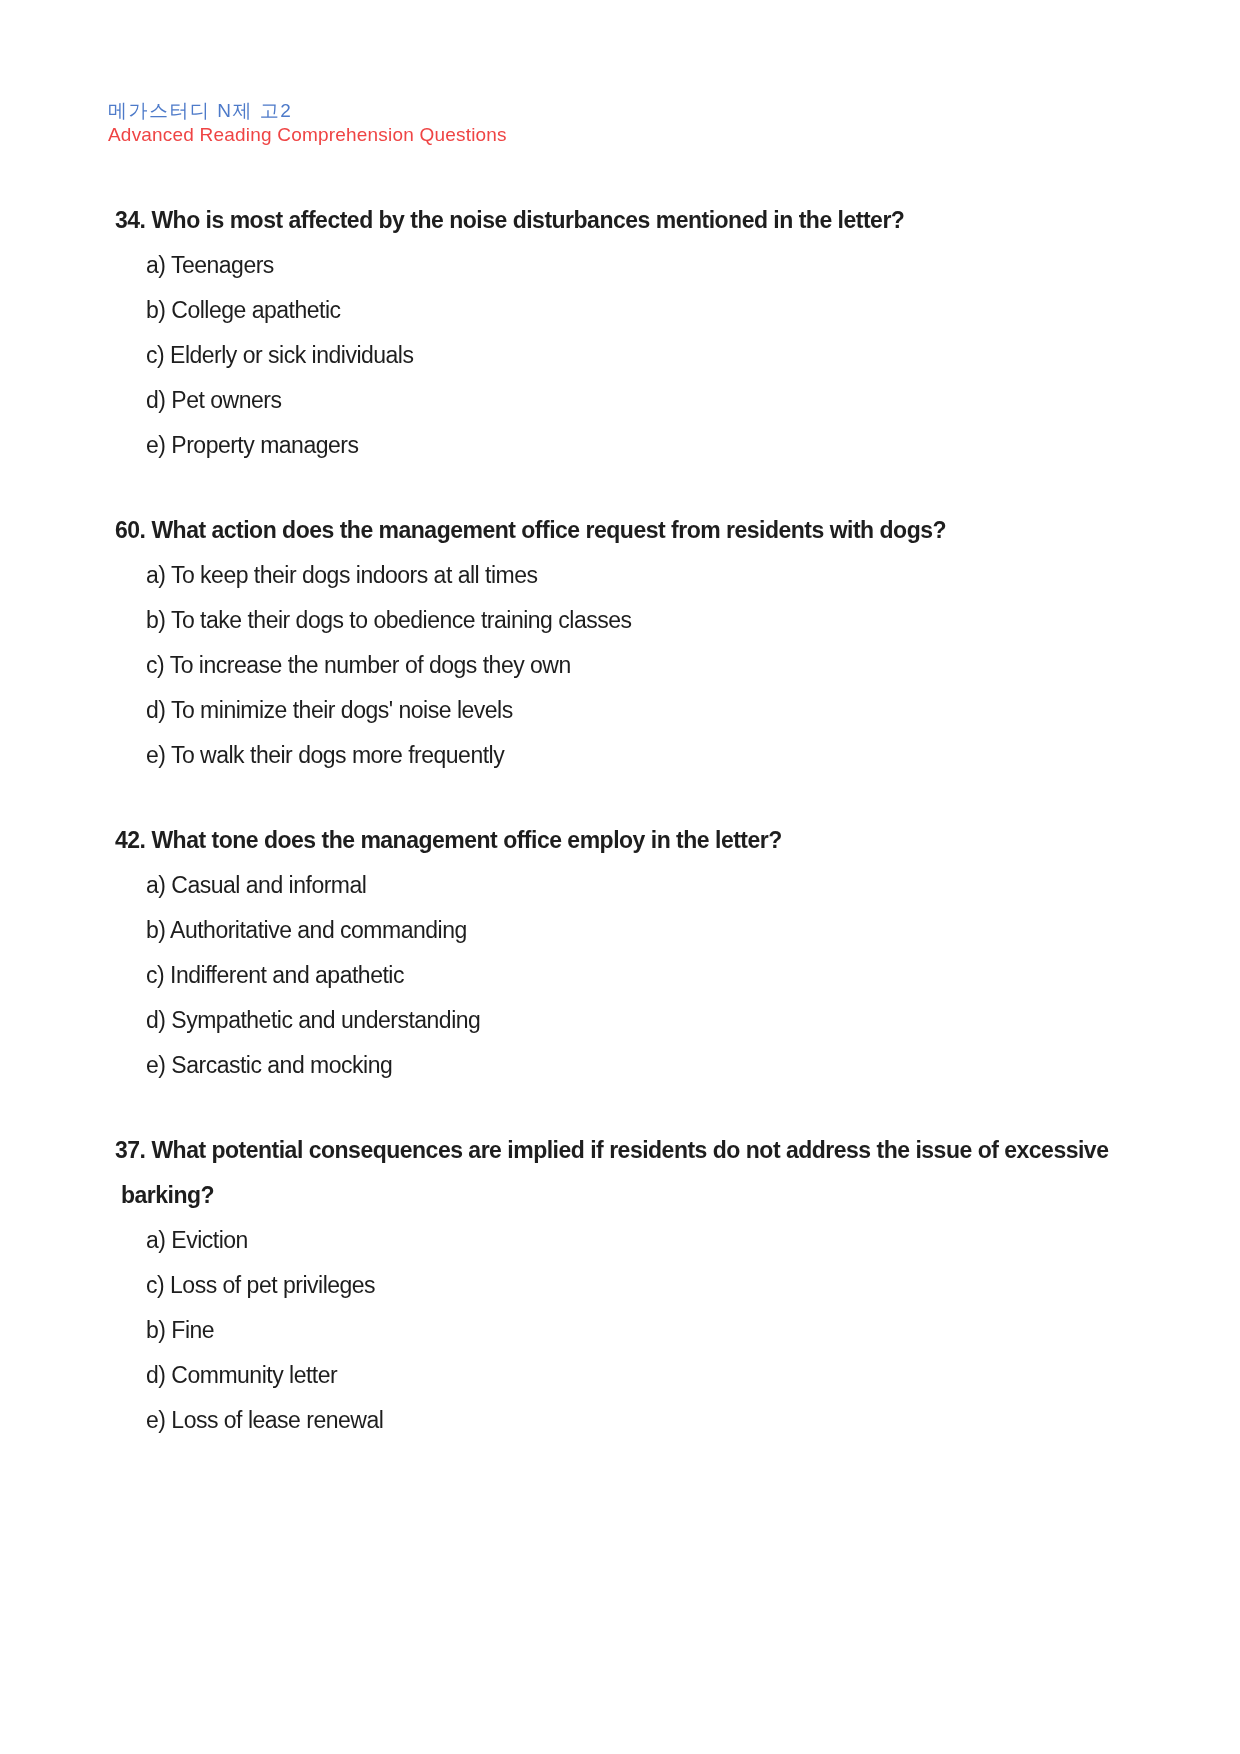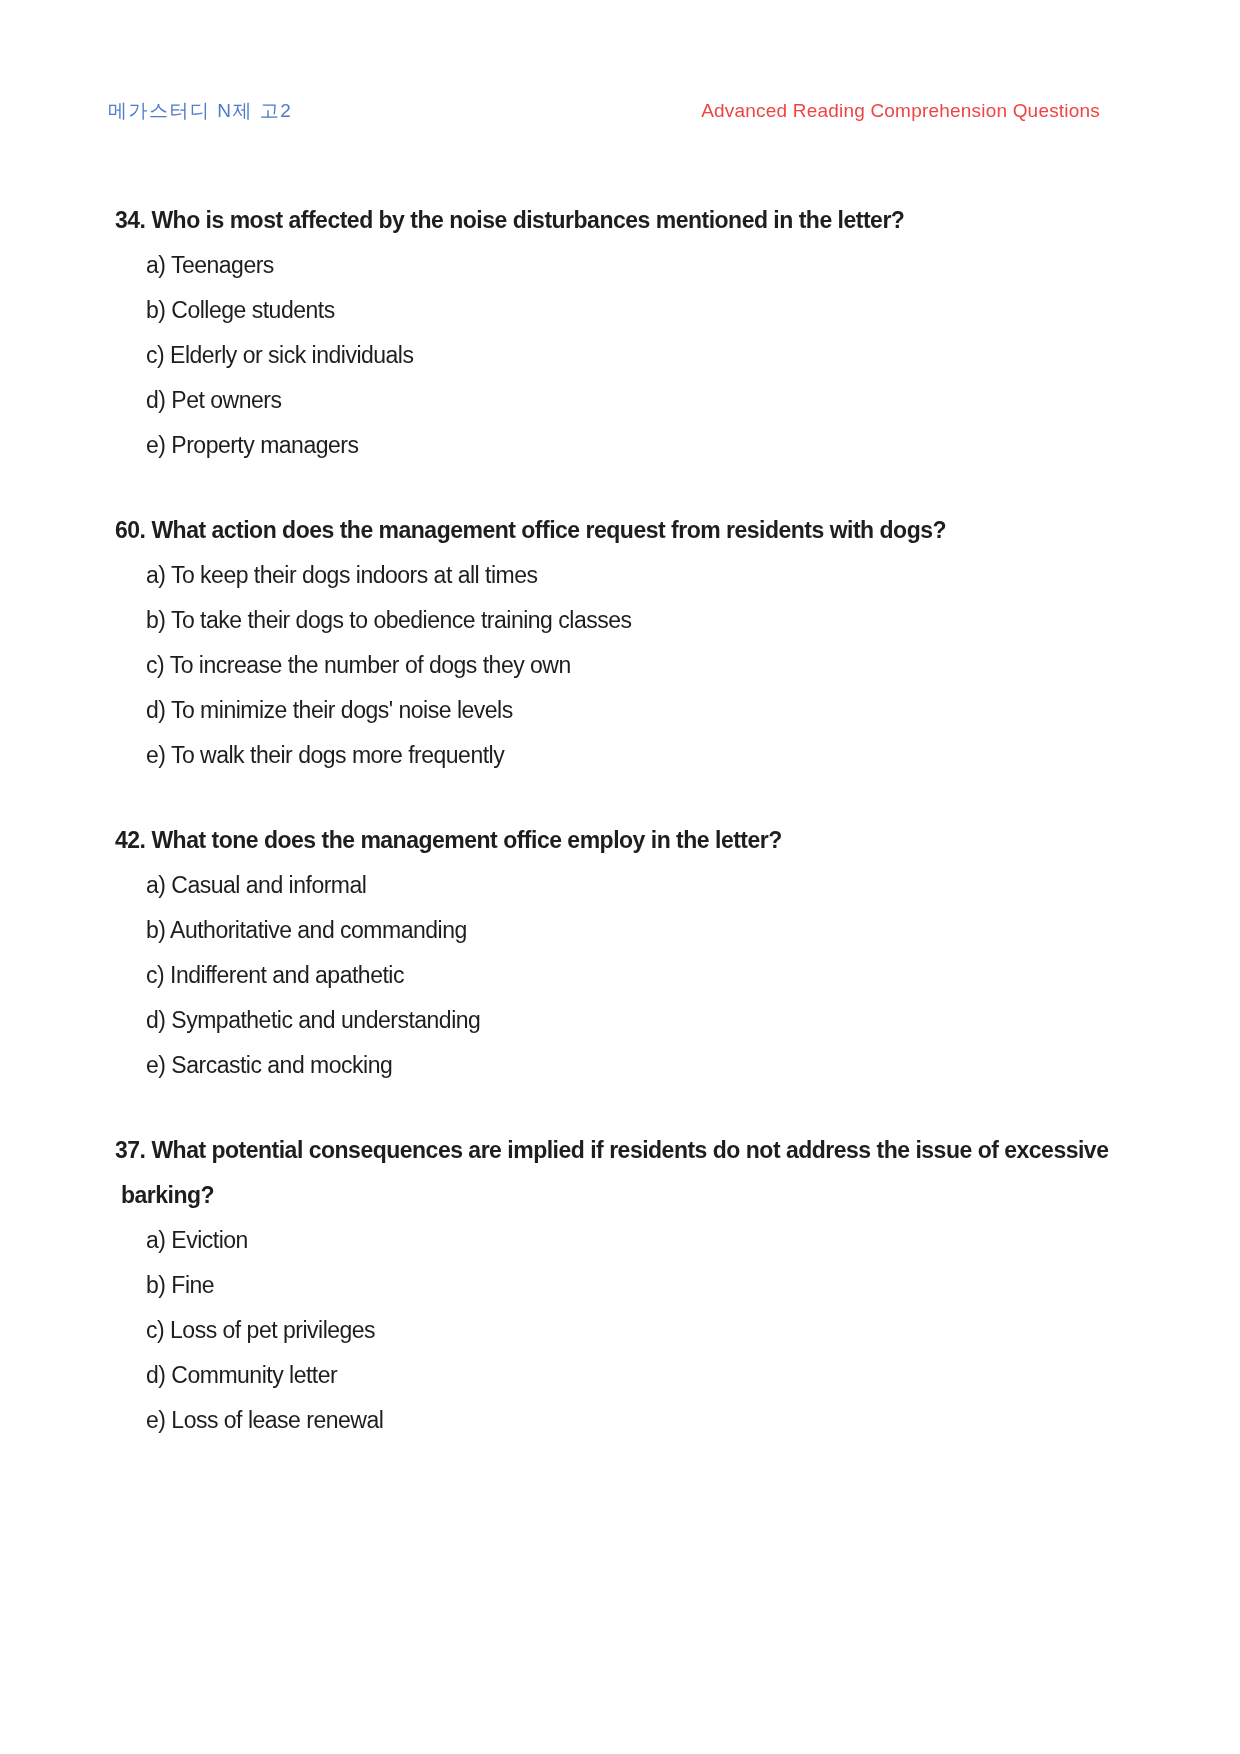--- a/index.html
+++ b/index.html
@@ -13,23 +13,24 @@
     color: #1e1e1e;
     overflow: hidden;
   }
   .header {
     position: absolute;
     top: 99px;
     left: 108px;
     right: 140px;
     display: flex;
     justify-content: space-between;
-    align-items: flex-end;
+    align-items: flex-start;
     line-height: 24px;
     font-size: 19px;
+    flex-direction: column;
   }
   .brand {
     color: #4d7ac9;
     letter-spacing: 1.5px;
     white-space: nowrap;
   }
   .header-title {
     color: #ef4444;
     letter-spacing: 0.2px;
     white-space: nowrap;
@@ -72,21 +73,21 @@
   <div class="header">
     <span class="brand">메가스터디 N제 고2</span>
     <span class="header-title">Advanced Reading Comprehension Questions</span>
   </div>
 
   <div class="content">
 
     <div class="question">
       <span class="line q-heading"><span class="q-number">34.</span> <span>Who is most affected by the noise disturbances mentioned in the letter?</span></span>
       <span class="line q-option">a) Teenagers</span>
-      <span class="line q-option">b) College students</span>
+      <span class="line q-option">b) College apathetic</span>
       <span class="line q-option">c) Elderly or sick individuals</span>
       <span class="line q-option">d) Pet owners</span>
       <span class="line q-option">e) Property managers</span>
     </div>
 
     <div class="question">
       <span class="line q-heading"><span class="q-number">60.</span> <span>What action does the management office request from residents with dogs?</span></span>
       <span class="line q-option">a) To keep their dogs indoors at all times</span>
       <span class="line q-option">b) To take their dogs to obedience training classes</span>
       <span class="line q-option">c) To increase the number of dogs they own</span>
@@ -100,22 +101,22 @@
       <span class="line q-option">b) Authoritative and commanding</span>
       <span class="line q-option">c) Indifferent and apathetic</span>
       <span class="line q-option">d) Sympathetic and understanding</span>
       <span class="line q-option">e) Sarcastic and mocking</span>
     </div>
 
     <div class="question">
       <span class="line q-heading"><span class="q-number">37.</span> <span>What potential consequences are implied if residents do not address the issue of excessive</span></span>
       <span class="line q-cont">barking?</span>
       <span class="line q-option">a) Eviction</span>
+      <span class="line q-option">c) Loss of pet privileges</span>
       <span class="line q-option">b) Fine</span>
-      <span class="line q-option">c) Loss of pet privileges</span>
       <span class="line q-option">d) Community letter</span>
       <span class="line q-option">e) Loss of lease renewal</span>
     </div>
 
   </div>
 
 
 </div>
 
 </body></html>

